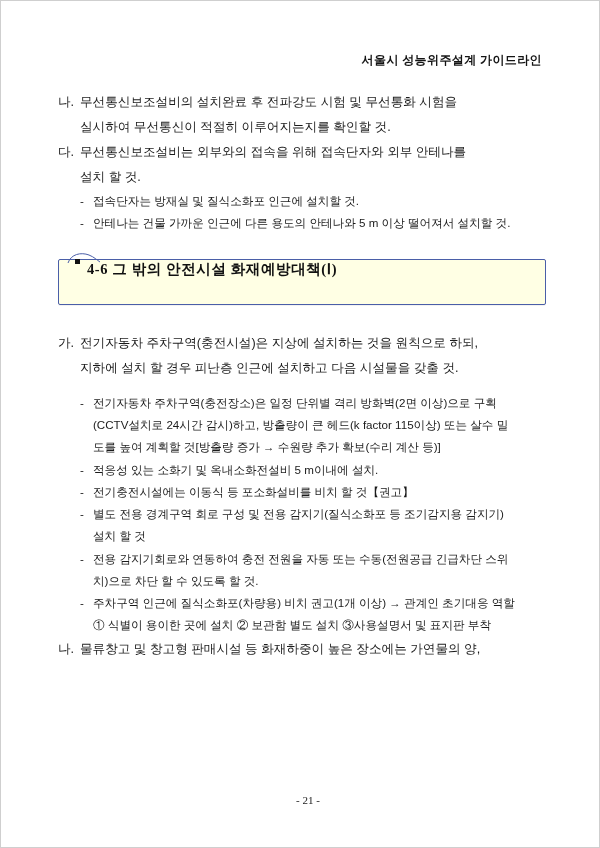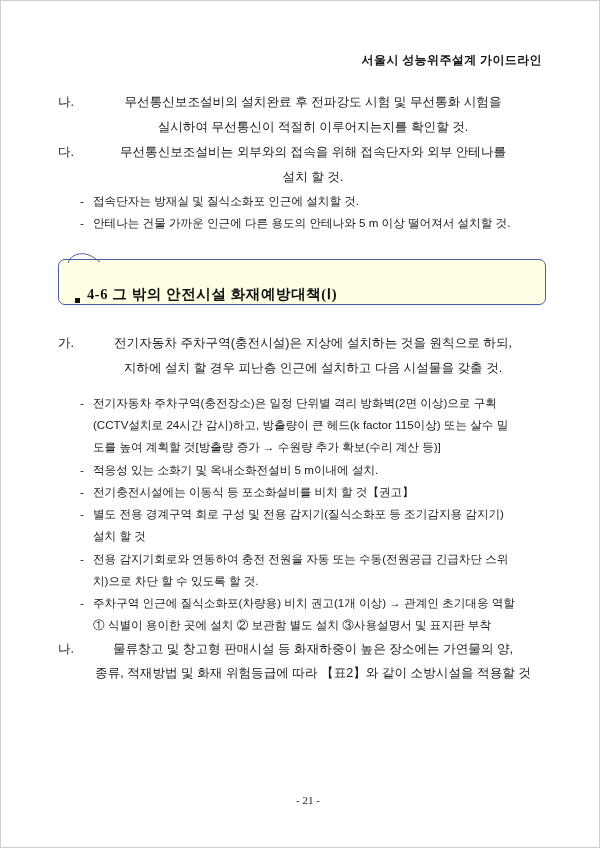--- a/index.html
+++ b/index.html
@@ -49,21 +49,20 @@
     font-size: 12.6px;
     line-height: 1.95;
     margin-bottom: 1px;
   }
   .lvl1 .marker {
     width: 22px;
     flex: 0 0 22px;
   }
   .lvl1 .body {
     flex: 1 1 auto;
-    text-align: center;
   }
   .lvl1 .body .ln {
     display: block;
   }
 
   .dash {
     display: flex;
     font-size: 11.6px;
     line-height: 1.92;
     padding-left: 22px;
@@ -78,25 +77,25 @@
   .dash .body .ln { display: block; }
 
   .spacer-sm { height: 10px; }
 
   
   .section-box {
     position: relative;
     margin: 24px 0 26px 0;
     height: 44px;
     border: 1px solid #4a5ea8;
-    border-radius: 7px;
+    border-radius: 2px;
     background: #ffffe4;
     box-shadow: 0 1px 0 rgba(0,0,0,0.05);
     display: flex;
-    align-items: flex-end;
+    align-items: flex-start;
   }
   .section-box .sq {
     display: inline-block;
     width: 5px;
     height: 5px;
     background: #111;
     margin: 0 7px 0 16px;
     position: relative;
     top: -1px;
   }
@@ -232,20 +231,19 @@
       <span class="body">
         <span class="ln">주차구역 인근에 질식소화포(차량용) 비치 권고(1개 이상) → 관계인 초기대응 역할</span>
         <span class="ln">① 식별이 용이한 곳에 설치 ② 보관함 별도 설치 ③사용설명서 및 표지판 부착</span>
       </span>
     </div>
 
     <div class="lvl1">
       <span class="marker">나.</span>
       <span class="body">
         <span class="ln">물류창고 및 창고형 판매시설 등 화재하중이 높은 장소에는 가연물의 양,</span>
-        <span class="ln">종류, 적재방법 및 화재 위험등급에 따라 【표2】와 같이 소방시설을 적용할 것</span>
       </span>
     </div>
 
   </div>
 
   <div class="footer">- 21 -</div>
 </div>
 
 </body></html>

